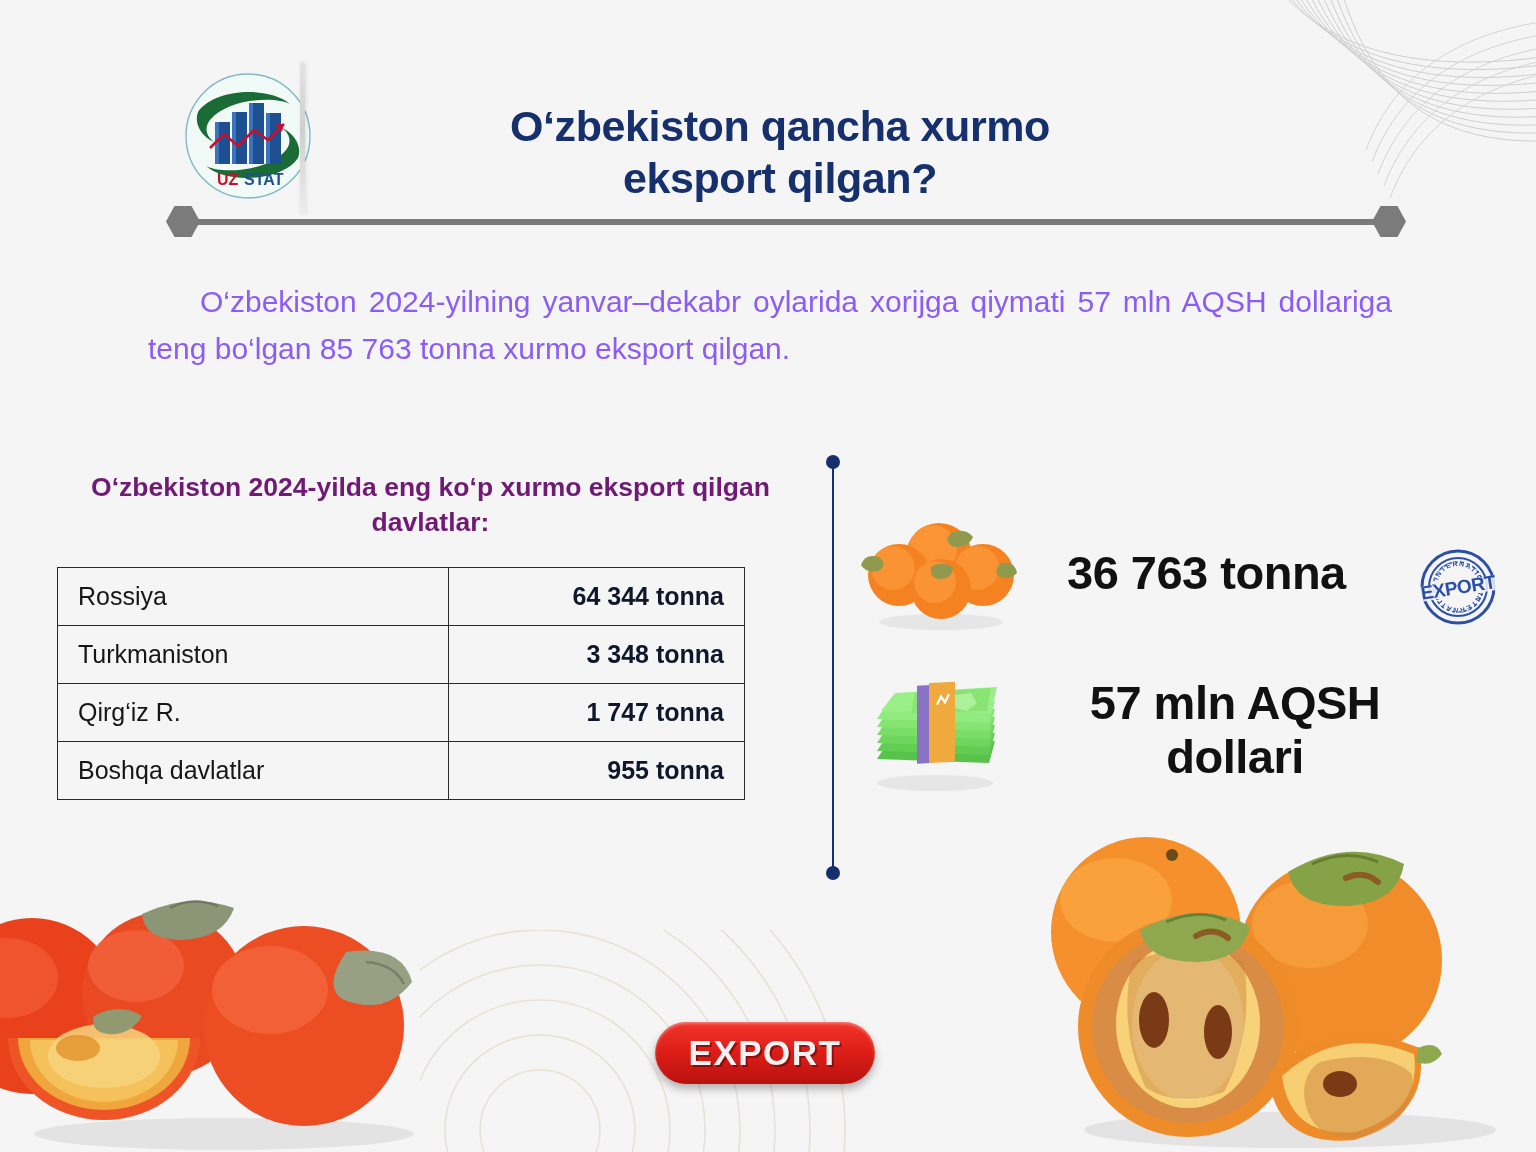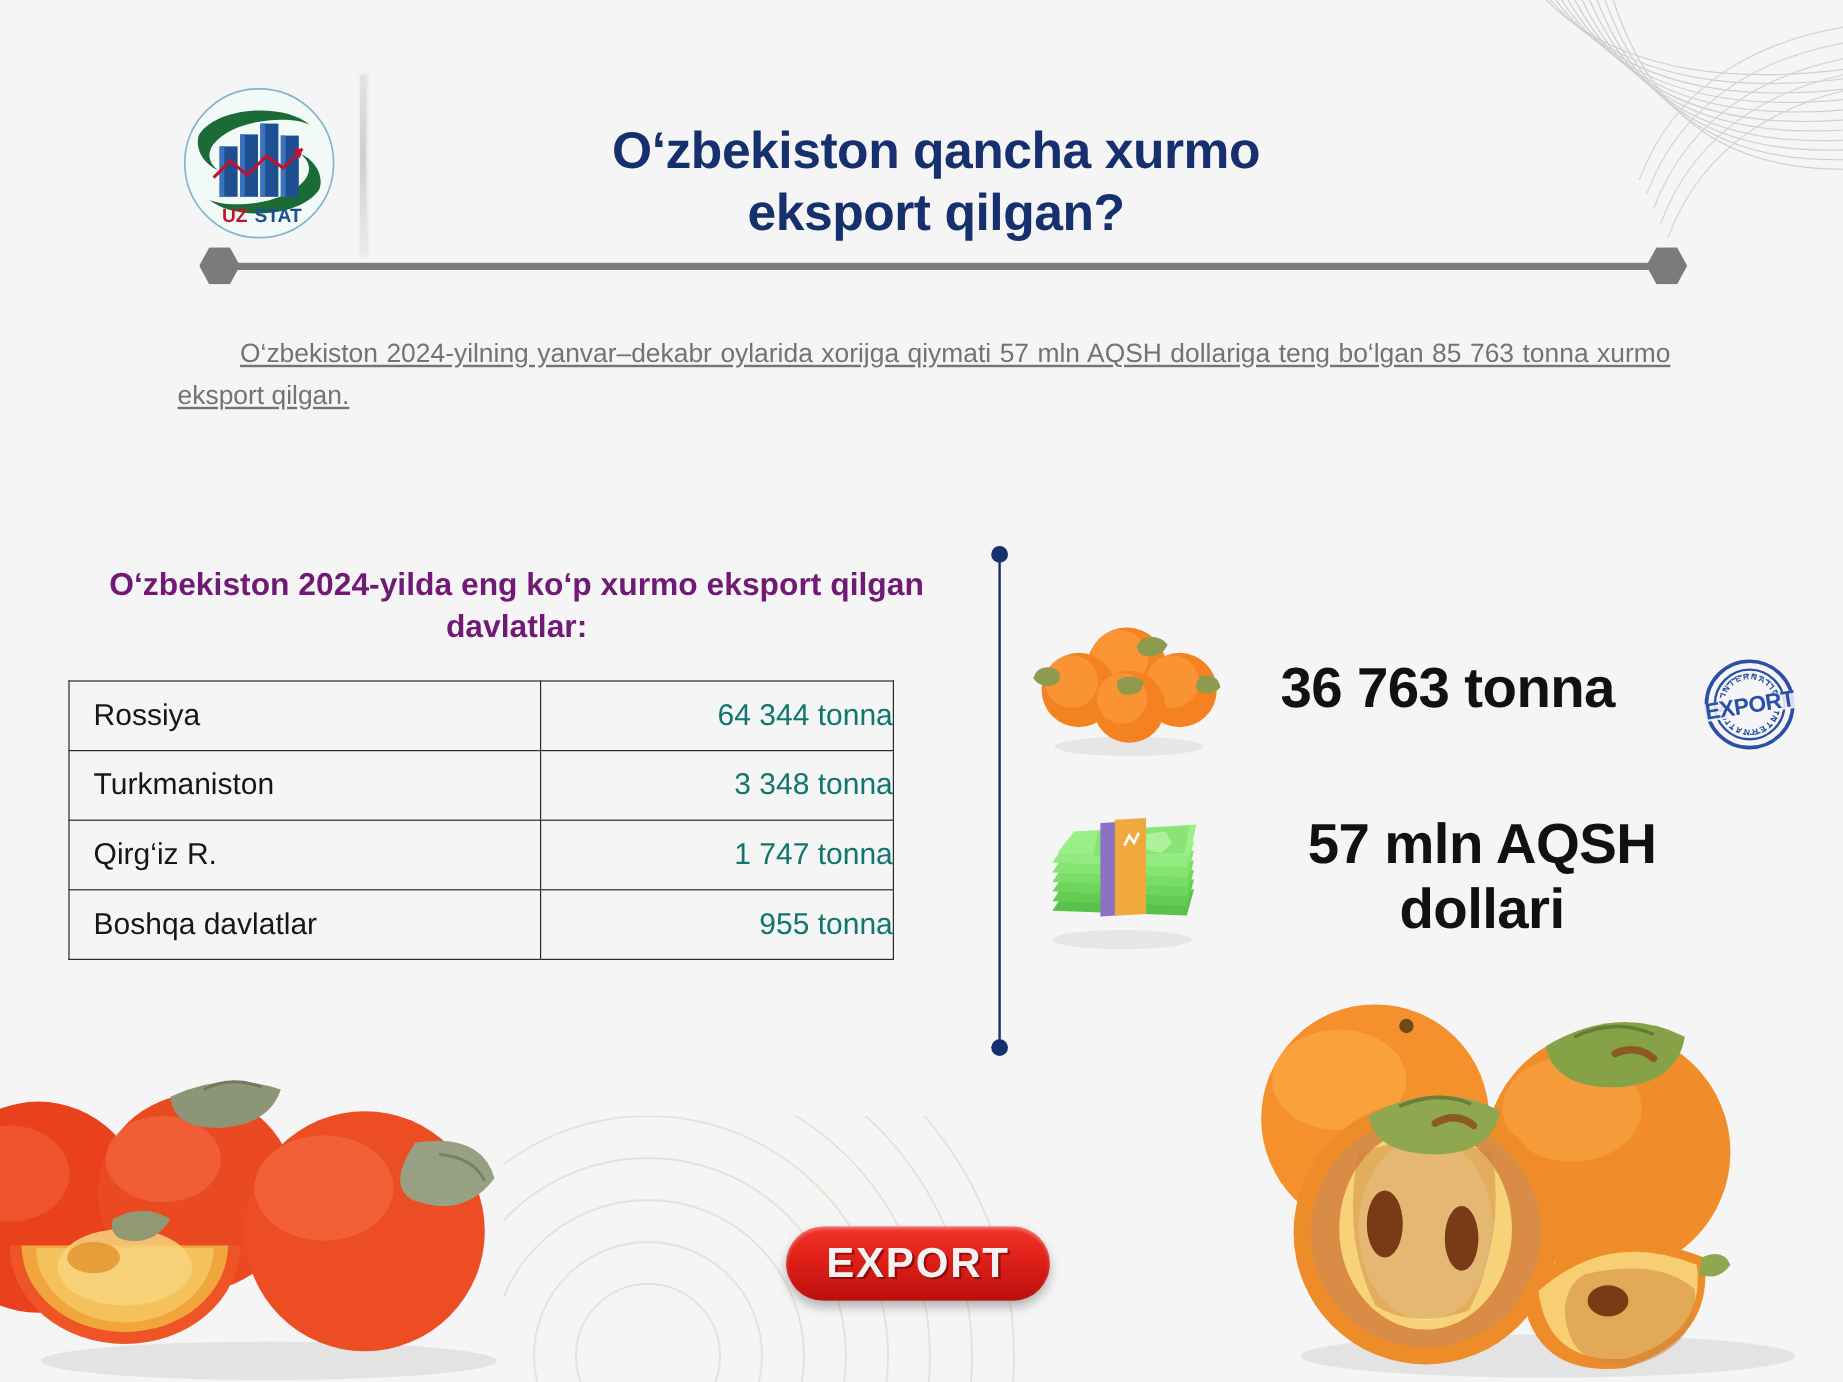--- a/index.html
+++ b/index.html
@@ -13,21 +13,21 @@
 
   
   .swirl { position:absolute; top:-40px; right:-20px; width:340px; height:300px; pointer-events:none; }
 
   
   .rings { position:absolute; left:420px; top:930px; width:520px; height:400px; pointer-events:none; }
 
   
   .header { position:absolute; left:0; top:0; width:1536px; height:250px; }
 
-  .logo-wrap { position:absolute; left:152px; top:72px; width:128px; height:128px; }
+  .logo-wrap { position:absolute; left:184px; top:72px; width:128px; height:128px; }
   .logo-svg { width:128px; height:128px; display:block; }
 
   .logo-divider {
     position:absolute; left:300px; top:62px;
     width:5px; height:152px;
     background:linear-gradient(180deg,#e3e3e3,#cfcfcf 45%,#ededed);
     border-radius:3px;
     box-shadow:1px 0 4px rgba(0,0,0,.10);
   }
 
@@ -51,26 +51,25 @@
     position:absolute; top:0; width:34px; height:31px;
     background:#7b7b7b;
     clip-path:polygon(25% 0%, 75% 0%, 100% 50%, 75% 100%, 25% 100%, 0% 50%);
   }
   .hex.left  { left:0; }
   .hex.right { right:0; }
 
   
   .intro {
     position:absolute; left:148px; top:278px; width:1244px;
-    font-size:22px; line-height:1.58;
-    color:#737373;
+    font-size:30px; line-height:1.58;
+    color:#8b5cf6;
     text-align:justify;
     text-indent:52px;
     font-weight:400;
-    text-decoration:underline;
   }
 
   
   .table-heading {
     position:absolute; left:58px; top:470px; width:745px;
     text-align:center;
     font-size:26.5px; font-weight:bold; color:#701a75;
     line-height:1.33;
   }
 
@@ -87,24 +86,25 @@
   }
   .data-table td.country {
     width:421px;
     padding-left:20px;
     font-size:25px;
     color:#161616;
     font-weight:400;
   }
   .data-table td.value {
     width:324px;
+    padding-right:20px;
     text-align:right;
     font-size:25px;
-    font-weight:normal;
-    color:#0f766e;
+    font-weight:bold;
+    color:#0f172a;
   }
 
   
   .vdiv { position:absolute; left:826px; top:455px; width:14px; height:425px; }
   .vdiv-line { position:absolute; left:6px; top:6px; width:2.4px; height:413px; background:#16306e; }
   .vdot { position:absolute; left:0; width:14px; height:14px; border-radius:50%; background:#16306e; }
   .vdot.top { top:0; }
   .vdot.bot { bottom:0; }
 
   

